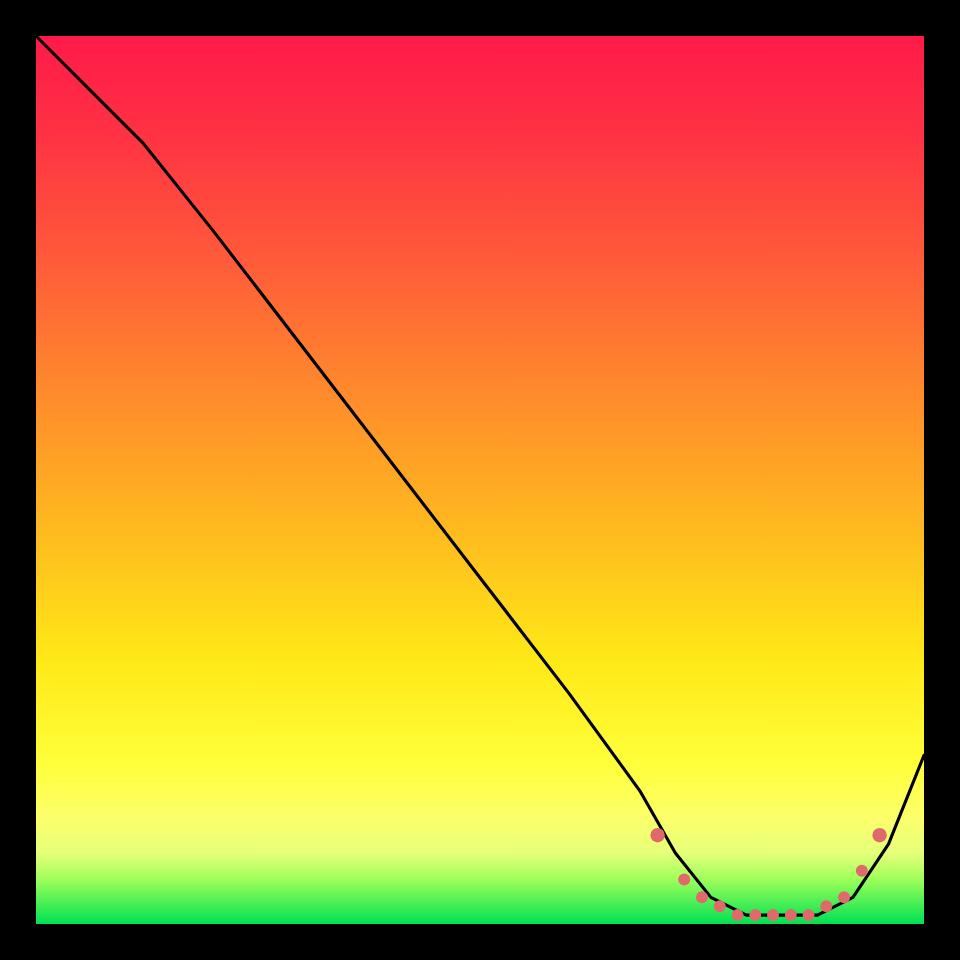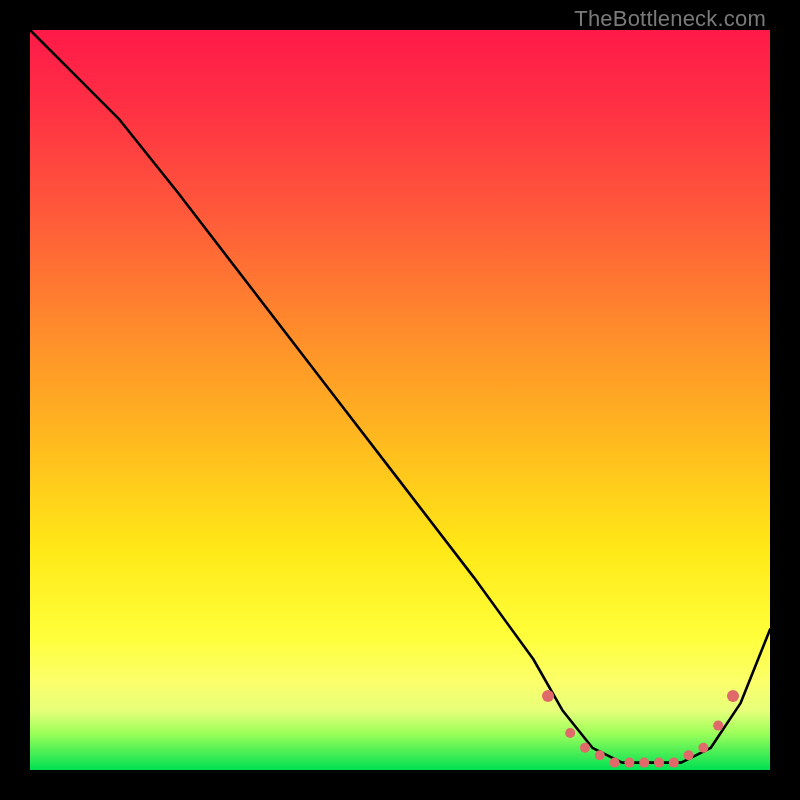--- a/index.html
+++ b/index.html
@@ -77,14 +77,13 @@
           <circle cx="614.2" cy="732.6" r="5" fill="#e06a6a"></circle>
           <circle cx="629.0" cy="732.6" r="5" fill="#e06a6a"></circle>
           <circle cx="643.8" cy="732.6" r="5" fill="#e06a6a"></circle>
           <circle cx="658.6" cy="725.2" r="5" fill="#e06a6a"></circle>
           <circle cx="673.4" cy="717.8" r="5" fill="#e06a6a"></circle>
           <circle cx="688.2" cy="695.6" r="5" fill="#e06a6a"></circle>
           <circle cx="703.0" cy="666.0" r="6" fill="#e06a6a"></circle>
         </g>
     </svg>
   </div>
-  <div class="watermark">TheBottleneck.com</div>
 </div>
 
 </body></html>

